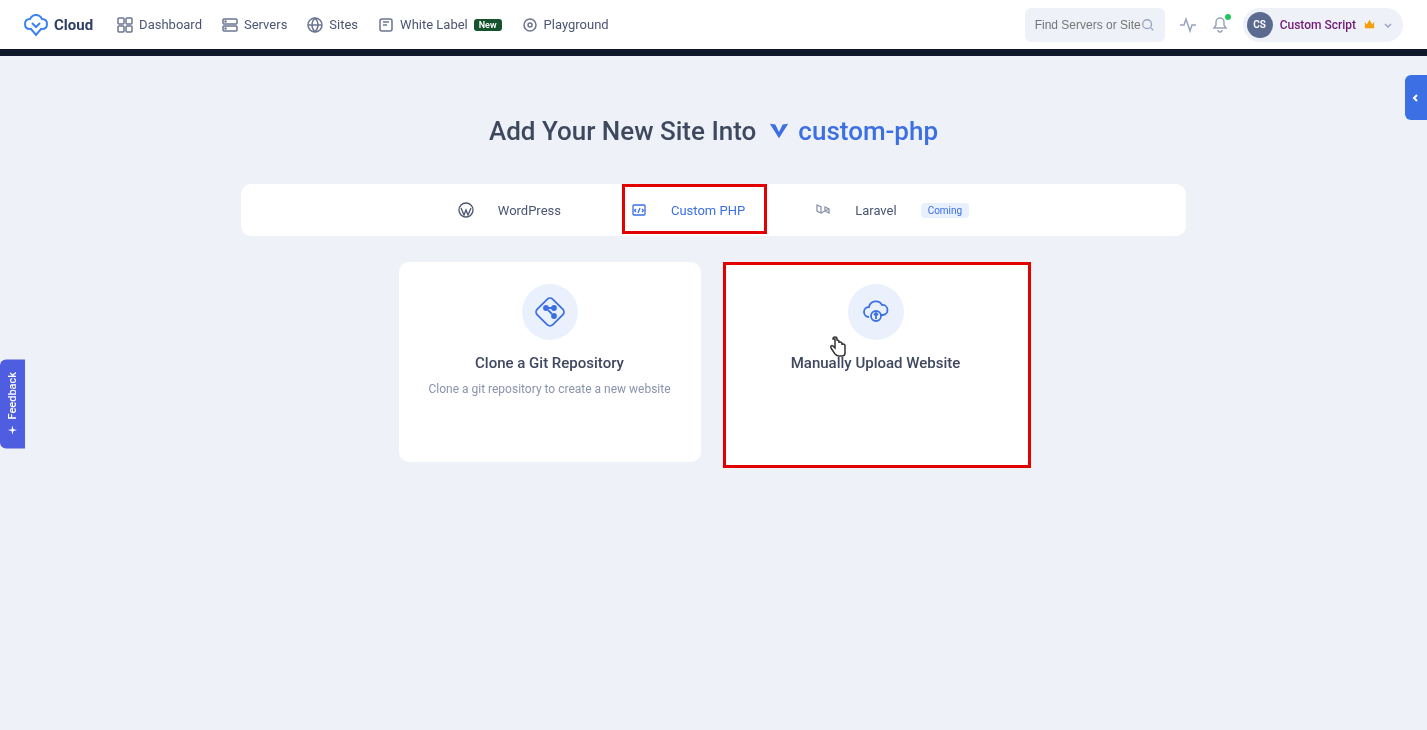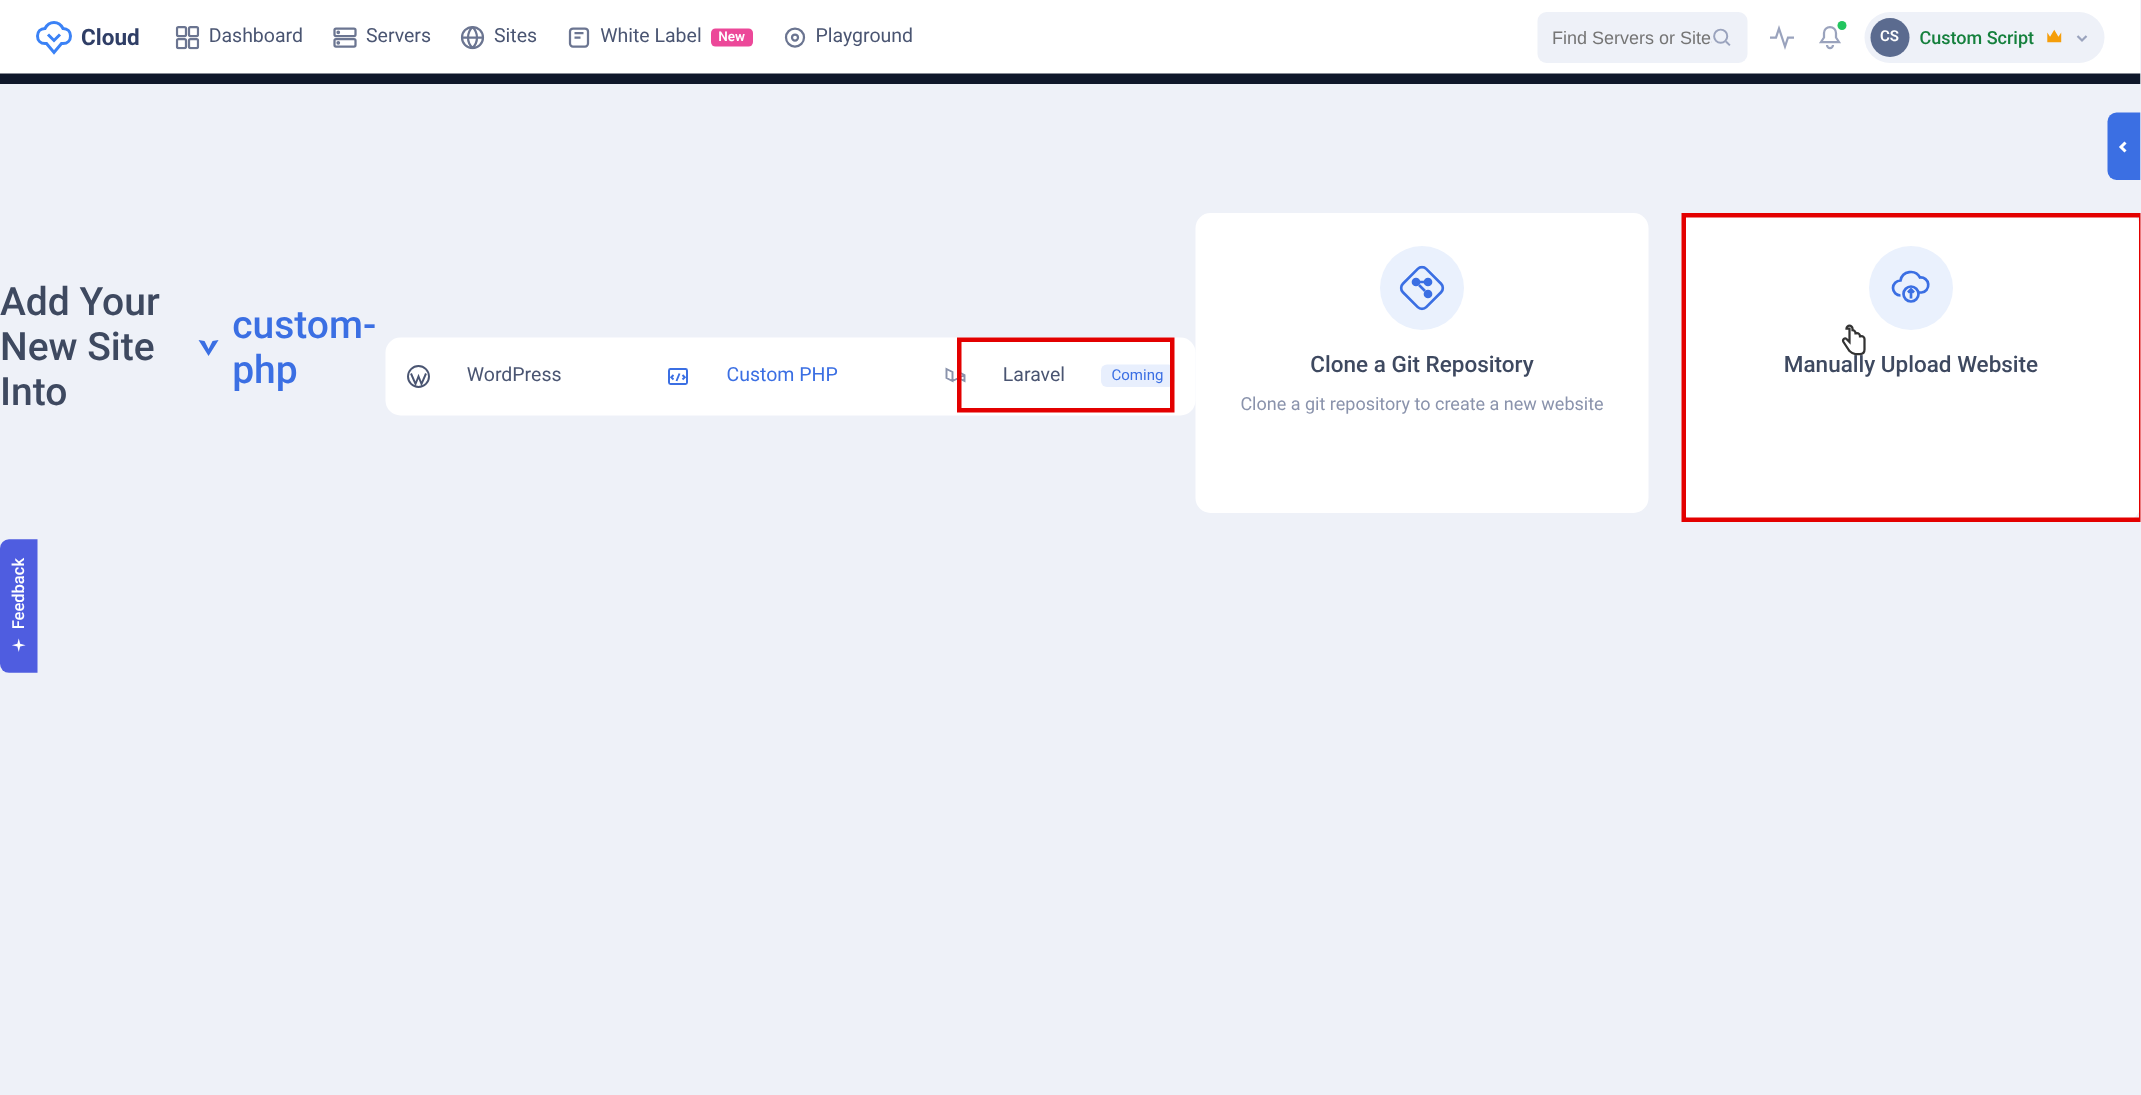--- a/index.html
+++ b/index.html
@@ -48,21 +48,21 @@
       font-size: 13px;
       color: #4a5572;
       cursor: pointer;
     }
     .nav-icon {
       width: 16px;
       height: 16px;
       color: #6b7591;
     }
     .badge-new {
-      background: #ec4899;
+      background: #14532d;
       color: #fff;
       font-size: 9px;
       padding: 1px 5px;
       border-radius: 3px;
       font-weight: 600;
     }
     .topbar-right {
       display: flex;
       align-items: center;
       gap: 14px;
@@ -123,37 +123,37 @@
       background: #5b6b8f;
       color: #fff;
       display: flex;
       align-items: center;
       justify-content: center;
       font-size: 10px;
       font-weight: 600;
     }
     .user-name {
       font-size: 12px;
-      color: #15803d;
+      color: #701a75;
       font-weight: 500;
     }
     .crown-icon {
       width: 13px;
       height: 13px;
       color: #f59e0b;
     }
     .chevron-icon {
       width: 10px;
       height: 10px;
       color: #9aa3bd;
     }
     .main {
       padding-top: 60px;
       display: flex;
-      flex-direction: row;
+      flex-direction: column;
       align-items: center;
     }
     .page-title {
       font-size: 26px;
       color: #3e4960;
       font-weight: 500;
       display: flex;
       align-items: center;
       gap: 12px;
     }

